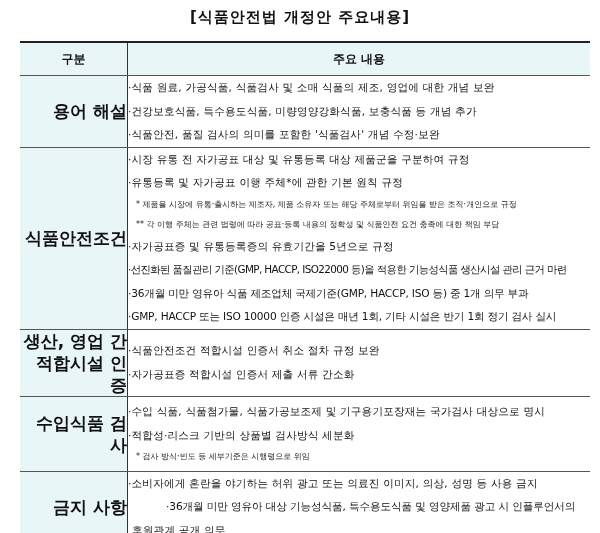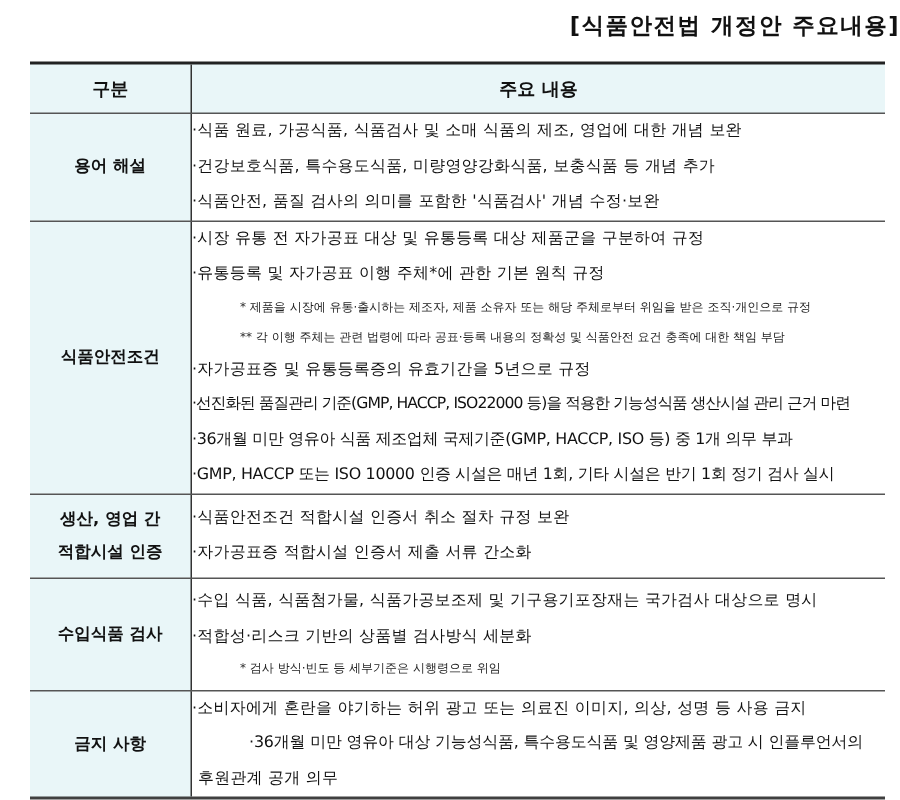--- a/index.html
+++ b/index.html
@@ -1,31 +1,31 @@
 <!DOCTYPE html>
 <html><head>
 <meta charset="utf-8">
 <style>
   html, body { margin:0; padding:0; background:#ffffff; }
   body { width:600px; height:533px; position:relative; overflow:hidden;
          font-family:"DejaVu Sans", sans-serif; color:#111; }
-  .title { position:absolute; top:8px; left:0; width:600px; text-align:right;
+  .title { position:absolute; top:8px; left:0; width:600px; text-align:center;
            font-size:15px; font-weight:bold; letter-spacing:1px; }
   table.main { position:absolute; top:41px; left:20px; width:570px;
                border-collapse:collapse; table-layout:fixed; }
   table.main td, table.main th { padding:0; vertical-align:middle; }
   th { background:#e9f6f8; height:32px; font-size:12px; font-weight:bold;
        border-top:2px solid #222; border-bottom:1px solid #555; }
   th.c1 { width:107px; border-right:1px solid #333; }
-  td.cat { background:#e9f6f8; text-align:center; font-weight:bold; font-size:11px;
+  td.cat { background:#e9f6f8; text-align:right; font-weight:bold; font-size:17px;
            border-right:1px solid #333; border-bottom:1px solid #555; line-height:22px; }
   td.content { border-bottom:1px solid #555; padding:4px 0 4px 6px; }
   tr:last-child td { border-bottom:2px solid #404040; }
   .line { font-size:10.6px; line-height:23.5px; white-space:nowrap; letter-spacing:0.2px; }
-  .note { font-size:8px; line-height:20px; padding-left:8px; white-space:nowrap; color:#222;margin-left:24px; }
+  .note { font-size:8px; line-height:20px; padding-left:8px; white-space:nowrap; color:#222; }
   .cont { padding-left:4px; }
 </style>
 </head>
 <body>
 
 <div class="title">[식품안전법 개정안 주요내용]</div>
 
 <table class="main">
   <tbody>
       <tr>

